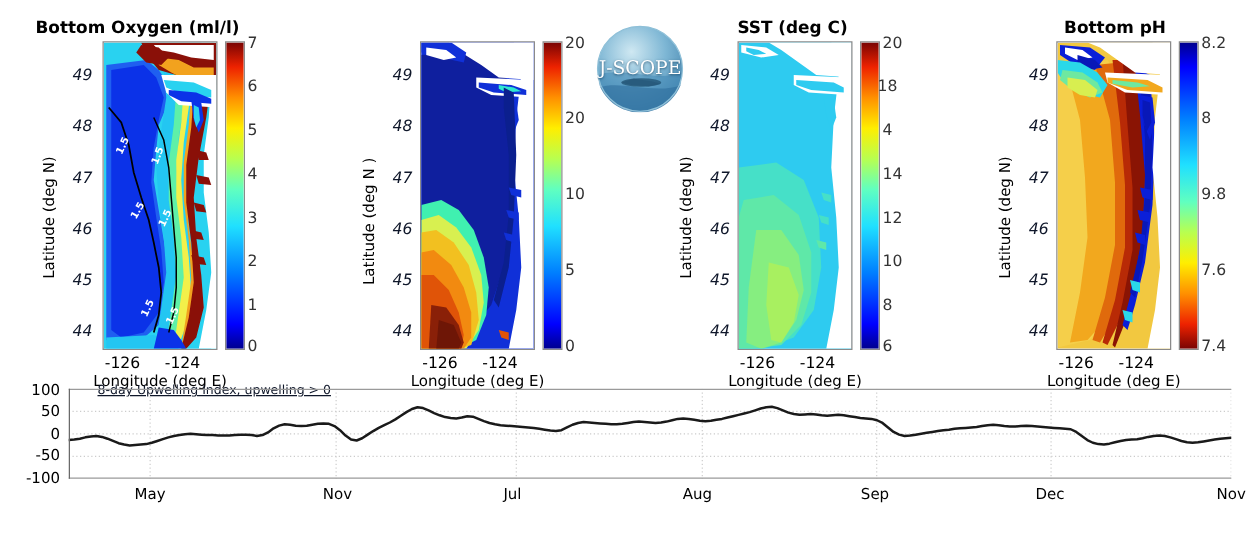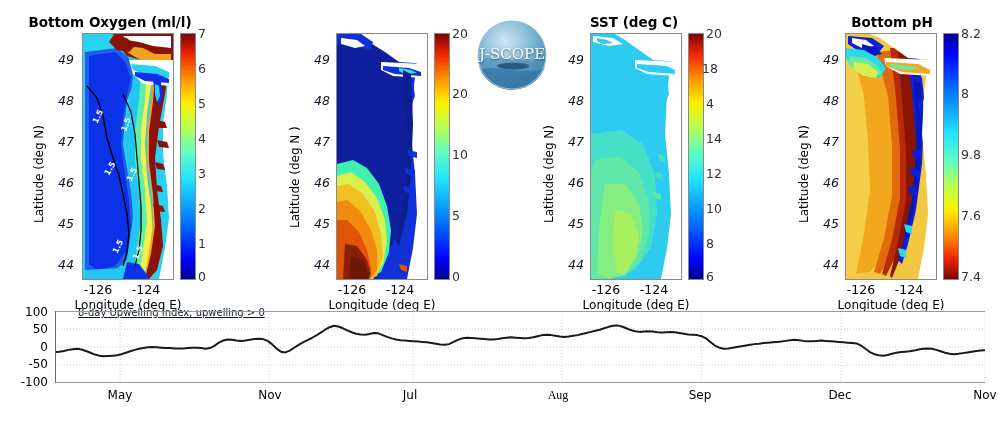--- a/index.html
+++ b/index.html
@@ -448,18 +448,18 @@
       <path d="M0.00,41.04 L4.43,40.68 L8.86,39.96 L13.29,38.88 L17.71,38.16 L22.14,37.80 L26.57,38.52 L31.00,39.96 L35.43,41.76 L39.86,43.56 L44.29,44.64 L48.71,45.36 L53.14,45.00 L57.57,44.64 L62.00,44.28 L66.43,43.20 L70.86,41.76 L75.29,40.32 L79.71,38.88 L84.14,37.80 L88.57,37.08 L93.00,36.36 L97.43,36.00 L101.86,36.36 L106.29,36.72 L110.71,37.08 L115.14,37.08 L119.57,37.44 L124.00,37.44 L128.43,37.44 L132.86,37.08 L137.29,36.72 L141.71,36.72 L146.14,37.08 L150.57,37.80 L155.00,37.08 L159.43,34.92 L163.86,31.68 L168.29,29.52 L172.71,28.44 L177.14,28.80 L181.57,29.52 L186.00,29.88 L190.43,29.52 L194.86,28.80 L199.29,28.08 L203.71,27.72 L208.14,28.08 L212.57,29.88 L217.00,33.12 L221.43,37.44 L225.86,40.68 L230.29,41.40 L234.71,39.60 L239.14,36.72 L243.57,33.84 L248.00,31.32 L252.43,29.16 L256.86,27.00 L261.29,24.48 L265.71,21.60 L270.14,18.72 L274.57,16.20 L279.00,14.76 L283.43,15.48 L287.86,17.28 L292.29,19.44 L296.71,21.24 L301.14,22.68 L305.57,23.40 L310.00,23.76 L314.43,23.04 L318.86,21.96 L323.29,22.32 L327.71,24.12 L332.14,25.92 L336.57,27.36 L341.00,28.44 L345.43,29.16 L349.86,29.52 L354.29,29.88 L358.71,30.24 L363.14,30.60 L367.57,30.96 L372.00,31.32 L376.43,32.04 L380.86,32.76 L385.29,33.48 L389.71,33.84 L394.14,33.12 L398.57,30.96 L403.00,28.80 L407.43,27.36 L411.86,26.64 L416.29,27.00 L420.71,27.36 L425.14,27.72 L429.57,28.08 L434.00,28.44 L438.43,28.44 L442.86,28.08 L447.29,27.36 L451.71,26.64 L456.14,26.28 L460.57,26.64 L465.00,27.00 L469.43,27.36 L473.86,27.00 L478.29,26.28 L482.71,25.20 L487.14,24.12 L491.57,23.76 L496.00,24.12 L500.43,24.84 L504.86,25.56 L509.29,25.92 L513.71,25.56 L518.14,24.84 L522.57,24.12 L527.00,23.04 L531.43,21.96 L535.86,20.88 L540.29,19.80 L544.71,18.72 L549.14,17.28 L553.57,15.84 L558.00,14.76 L562.43,14.40 L566.86,15.48 L571.29,17.28 L575.71,19.08 L580.14,20.16 L584.57,20.88 L589.00,20.52 L593.43,20.16 L597.86,20.52 L602.29,21.24 L606.71,21.60 L611.14,21.24 L615.57,20.88 L620.00,21.24 L624.43,21.96 L628.86,22.68 L633.29,23.40 L637.71,23.76 L642.14,24.12 L646.57,25.20 L651.00,27.36 L655.43,30.96 L659.86,34.56 L664.29,36.72 L668.71,37.80 L673.14,37.44 L677.57,36.72 L682.00,36.00 L686.43,35.28 L690.86,34.56 L695.29,33.84 L699.71,33.12 L704.14,32.76 L708.57,32.04 L713.00,31.68 L717.43,31.32 L721.86,30.96 L726.29,30.60 L730.71,29.88 L735.14,29.16 L739.57,28.80 L744.00,29.16 L748.43,29.88 L752.86,30.24 L757.29,30.24 L761.71,29.88 L766.14,29.52 L770.57,29.88 L775.00,30.24 L779.43,30.60 L783.86,30.96 L788.29,31.32 L792.71,31.68 L797.14,32.04 L801.57,32.40 L806.00,34.56 L810.43,37.80 L814.86,41.04 L819.29,43.20 L823.71,44.28 L828.14,44.64 L832.57,43.92 L837.00,42.84 L841.43,41.76 L845.86,41.04 L850.29,40.68 L854.71,40.32 L859.14,39.60 L863.57,38.52 L868.00,37.80 L872.43,37.44 L876.86,37.80 L881.29,38.88 L885.71,40.32 L890.14,41.76 L894.57,42.84 L899.00,43.20 L903.43,42.84 L907.86,42.12 L912.29,41.40 L916.71,40.68 L921.14,39.96 L925.57,39.60 L930.00,39.24" fill="none" stroke="#1a1a1a" stroke-width="2" stroke-linejoin="round" stroke-linecap="round"></path>
     </svg>
 
   <div style="position:absolute;left:55px;top:15px;width:930px;height:1px;background:#9a9a9a;"></div>
   <div style="position:absolute;left:55px;top:86px;width:930px;height:1px;background:#9a9a9a;"></div>
   <div style="position:absolute;left:55px;top:15px;width:1px;height:72px;background:#6a6a6a;"></div>
 
   <div class="ts-xtick" style="left:95px;top:92px;width:50px;">May</div>
   <div class="ts-xtick" style="left:245px;top:92px;width:50px;">Nov</div>
   <div class="ts-xtick" style="left:385px;top:92px;width:50px;">Jul</div>
-  <div class="ts-xtick" style="left:533px;top:92px;width:50px;font-family:Liberation Serif, serif;">Aug</div>
+  <div class="ts-xtick" style="left:533px;top:92px;width:50px;">Aug</div>
   <div class="ts-xtick" style="left:675px;top:92px;width:50px;">Sep</div>
   <div class="ts-xtick" style="left:815px;top:92px;width:50px;">Dec</div>
   <div class="ts-xtick" style="left:960px;top:92px;width:50px;">Nov</div>
 
 </div>
 
 </body></html>

